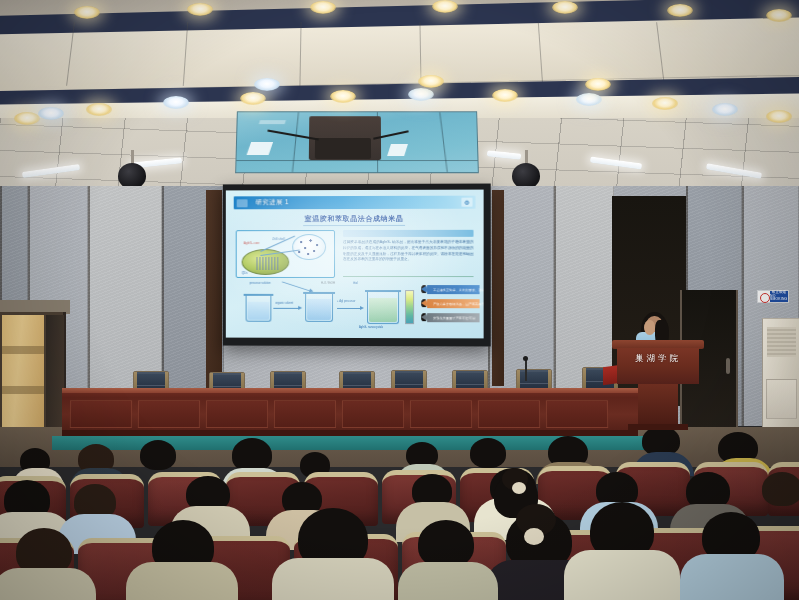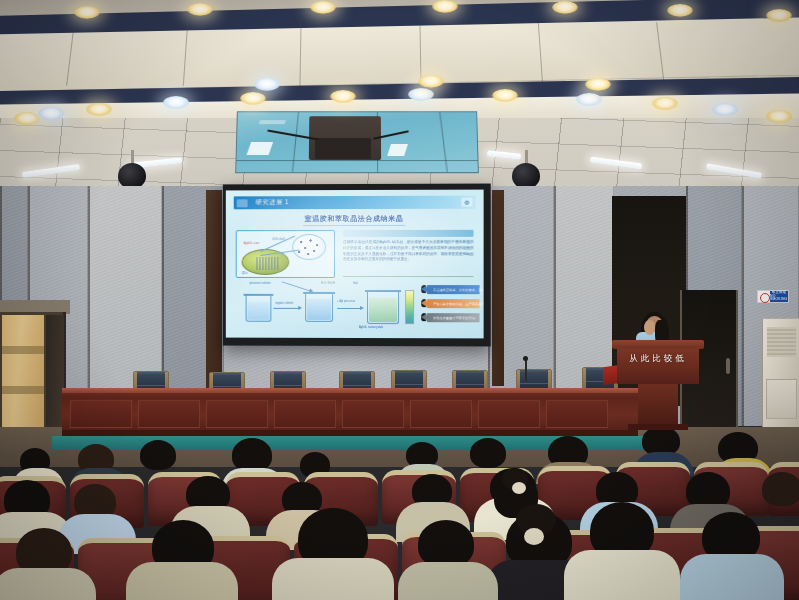--- a/index.html
+++ b/index.html
@@ -729,21 +729,21 @@
 
   <div class="sp-hair"></div>
   <div class="sp-head"></div>
   <div class="sp-face"></div>
   <div class="sp-hair2"></div>
   <div class="sp-body"></div>
 
   <div class="podium">
     <div class="podium-top"></div>
     <div class="podium-body"></div>
-    <div class="podium-name">从此比较低</div>
+    <div class="podium-name">巢湖学院</div>
     <div class="podium-col"></div>
     <div class="podium-base"></div>
   </div>
 
   <div class="aud">
 
     <div class="head" style="left:20px; top:24px; width:30px; height:26px;"></div>
     <div class="head brown" style="left:78px; top:20px; width:36px; height:30px;"></div>
     <div class="head" style="left:140px; top:16px; width:36px; height:30px;"></div>
     <div class="head" style="left:232px; top:14px; width:40px; height:34px;"></div>

